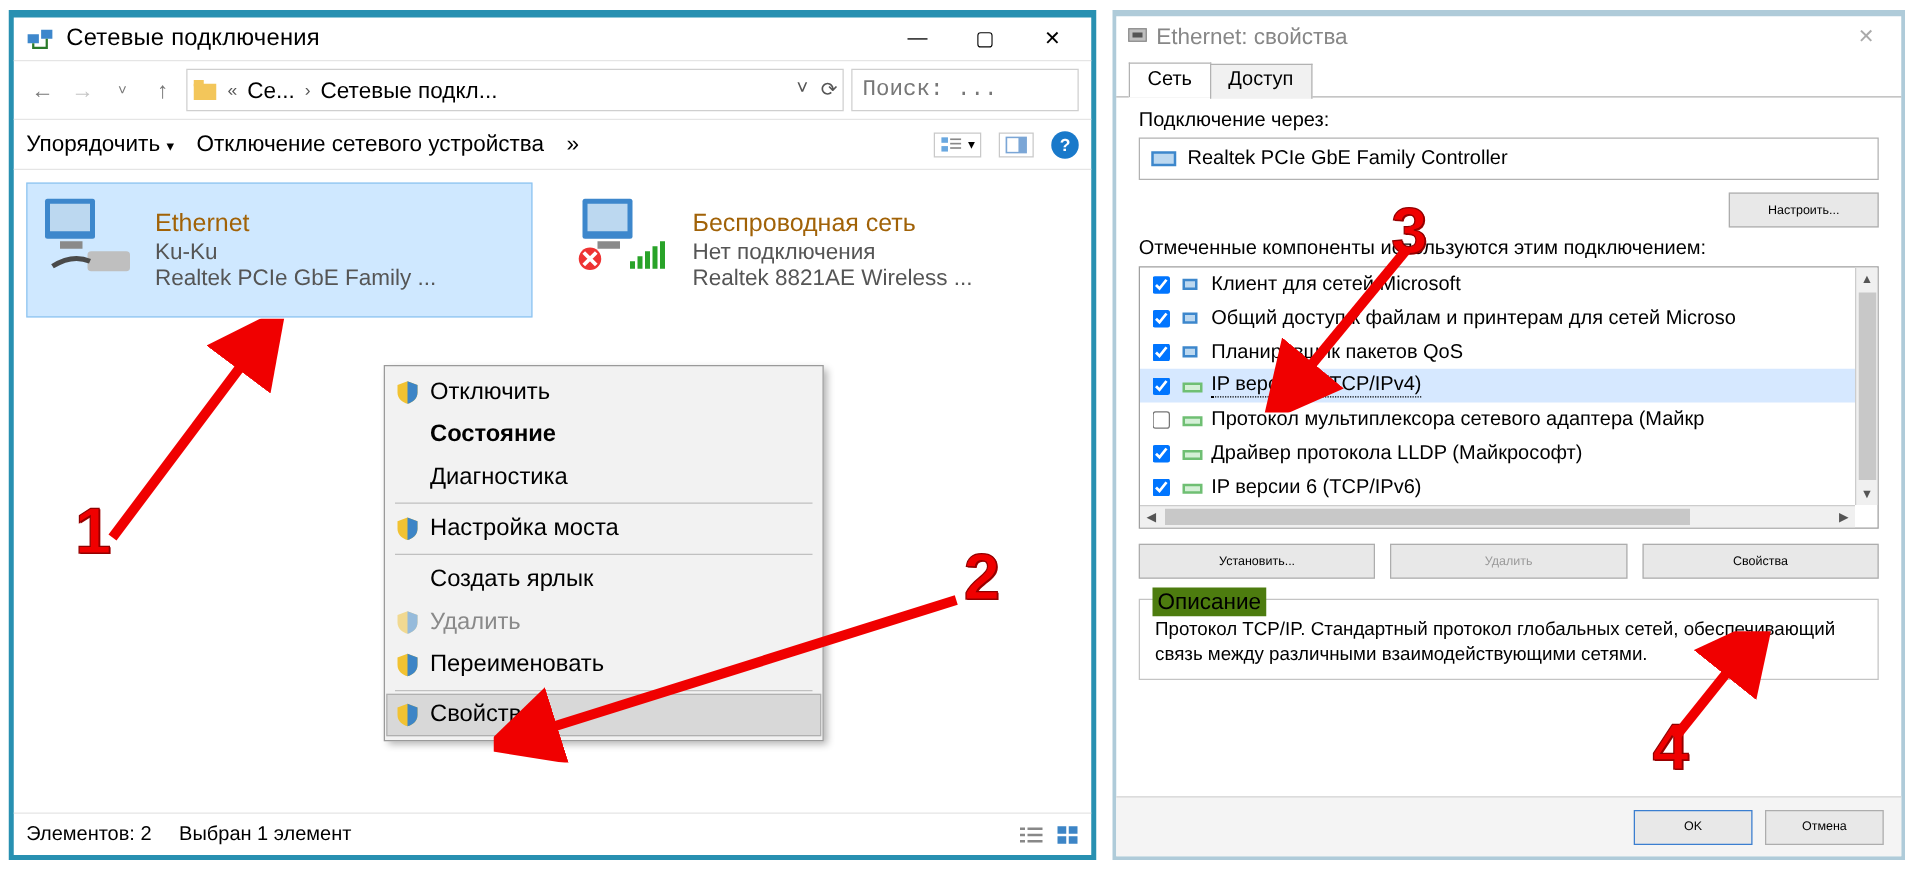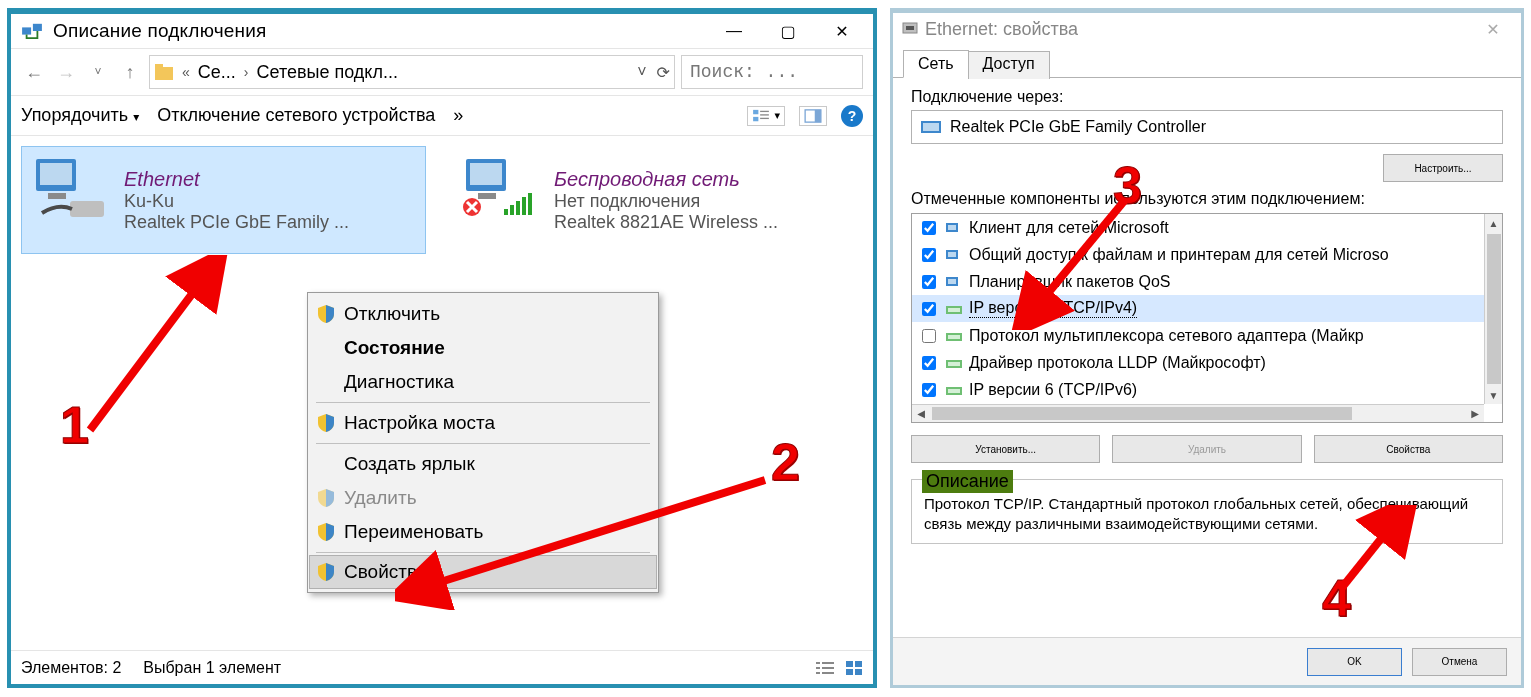--- a/index.html
+++ b/index.html
@@ -119,21 +119,21 @@
     display: flex;
     gap: 14px;
     border: 1px solid transparent;
   }
   .adapter.selected {
     background: #cfe8ff;
     border-color: #8ec4f0;
   }
   .adapter img, .adapter .aicon { width: 80px; height: 72px; flex:0 0 80px; }
   .adapter .texts { display:flex; flex-direction:column; justify-content:center; }
-  .adapter .texts .t1 { font-size: 20px; color:#701a75;font-style:italic; }
+  .adapter .texts .t1 { font-size: 20px; color:#a16207; }
   .adapter .texts .t2, .adapter .texts .t3 { font-size: 18px; color:#555; }
   .ad-eth { left: 10px; top: 10px; }
   .ad-wifi { left: 440px; top: 10px; }
   
   .ctxmenu {
     position: absolute;
     left: 296px; top: 278px;
     width: 352px;
     background: #f2f2f2;
     border: 1px solid #9a9a9a;
@@ -310,21 +310,21 @@
 <body>
 
 <div class="netwin">
 
   <div class="netwin-titlebar">
     <svg class="icon-net" viewBox="0 0 24 20">
       <rect x="1" y="6" width="10" height="8" fill="#3d87cc"></rect>
         <rect x="13" y="2" width="10" height="8" fill="#3d87cc"></rect>
       <path d="M6 14 V18 H18 V10" stroke="#2a7a2a" stroke-width="2" fill="none"></path>
     </svg>
-    <span class="title">Описание подключения</span>
+    <span class="title">Сетевые подключения</span>
     <span class="winbtn">—</span>
     <span class="winbtn">▢</span>
     <span class="winbtn">✕</span>
   </div>
 
   <div class="netwin-navbar">
     <span class="navarrow">←</span>
     <span class="navarrow" style="color:#c4c4c4;">→</span>
     <span class="navarrow" style="font-size:12px;">˅</span>
     <span class="navarrow">↑</span>

